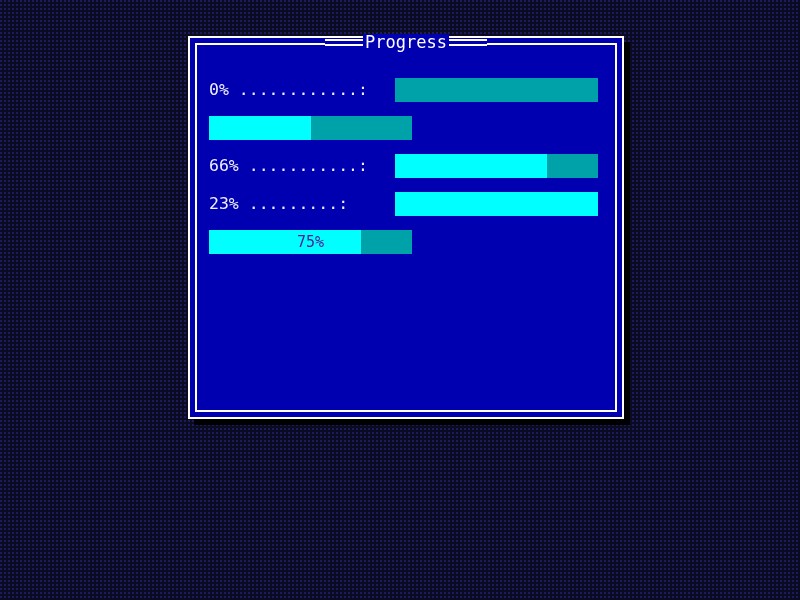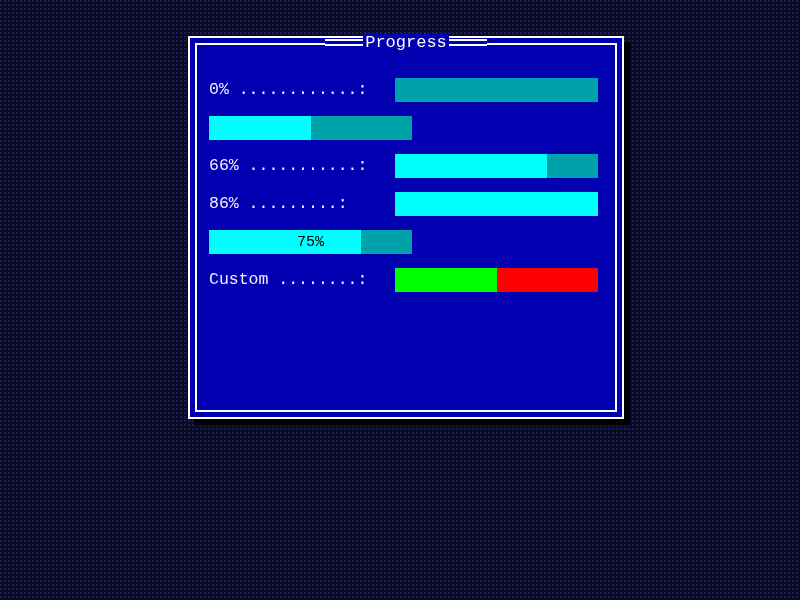--- a/index.html
+++ b/index.html
@@ -31,21 +31,20 @@
 
   
   #progress-window {
     position: absolute;
     left: 188px;
     top: 36px;
     width: 436px;
     height: 383px;
     background: #0000b0;
     border: 2px solid #ffffff;
-    font-family: Liberation Mono, monospace;
   }
 
   #window-inner {
     position: absolute;
     left: 5px;
     top: 5px;
     right: 5px;
     bottom: 5px;
     border: 2px solid #ffffff;
     background: #0000b0;
@@ -142,21 +141,21 @@
 
   .bar-text {
     position: absolute;
     left: 0;
     right: 0;
     top: 0;
     bottom: 0;
     display: flex;
     align-items: center;
     justify-content: center;
-    color: #000000;
+    color: #4c1d95;
     font-size: 15px;
     line-height: 15px;
     white-space: pre;
   }
 </style>
 </head>
 <body>
 
 <div id="window-shadow"></div>
 
@@ -181,33 +180,27 @@
             <div class="bar-fill fill-cyan" style="width: 50%;"></div>
           </div>
         </div>
         <div class="progress-row">
           <div class="row-label">66% ...........:</div>
           <div class="bar-outer track-teal">
             <div class="bar-fill fill-cyan" style="width: 75%;"></div>
           </div>
         </div>
         <div class="progress-row">
-          <div class="row-label">86% .........:</div>
+          <div class="row-label">23% .........:</div>
           <div class="bar-outer track-teal">
             <div class="bar-fill fill-cyan" style="width: 100%;"></div>
           </div>
         </div>
         <div class="progress-row">
           <div class="bar-outer track-teal">
             <div class="bar-fill fill-cyan" style="width: 75%;"></div>
             <div class="bar-text">75%</div>
           </div>
         </div>
-        <div class="progress-row">
-          <div class="row-label">Custom ........:</div>
-          <div class="bar-outer track-red">
-            <div class="bar-fill fill-green" style="width: 50%;"></div>
-          </div>
-        </div>
       </div>
 
   </div>
 </div>
 
 </body></html>

